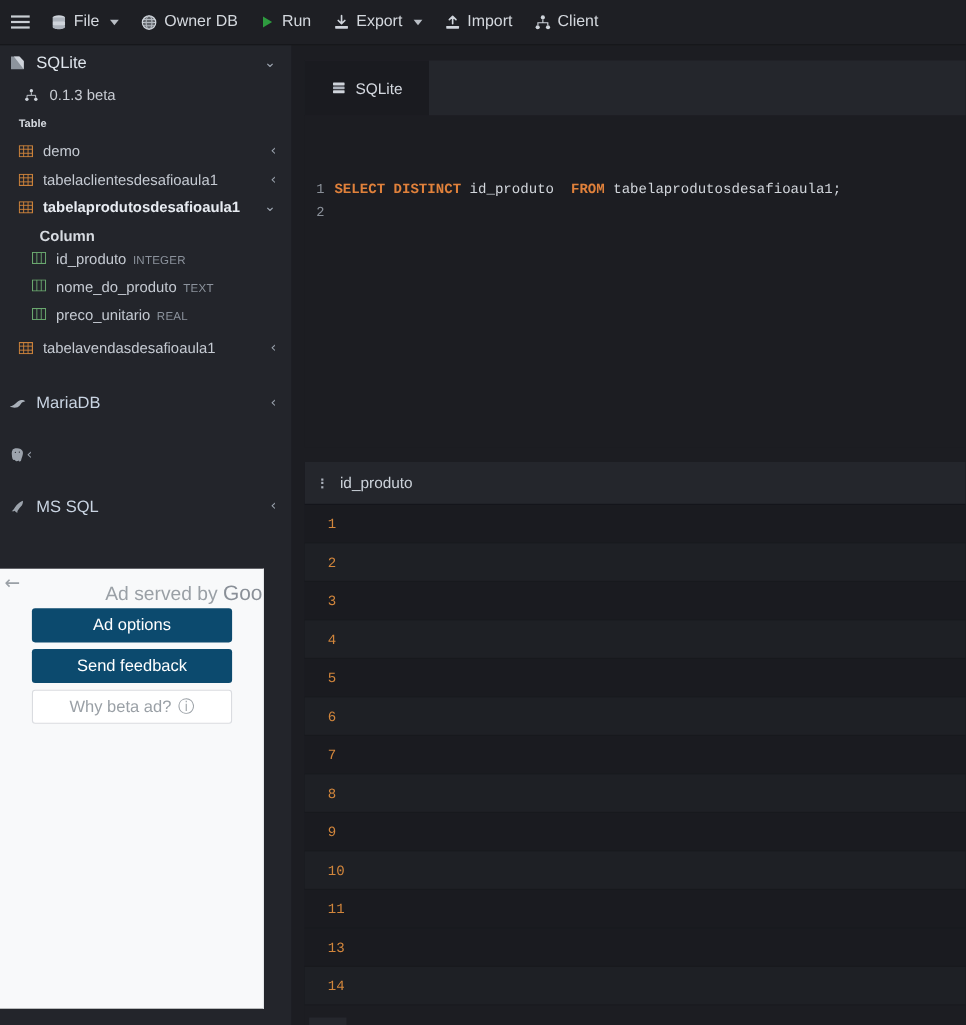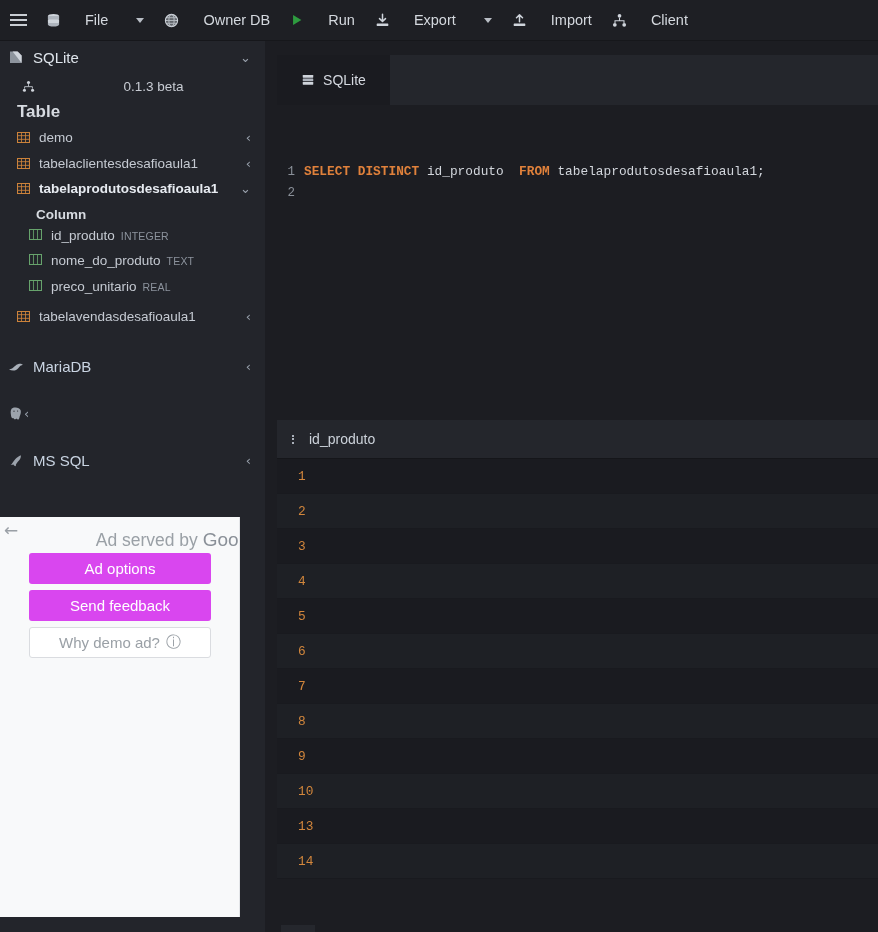--- a/index.html
+++ b/index.html
@@ -23,21 +23,21 @@
     width: 36px; height: 41px;
     display: flex; flex-direction: column; align-items: center; justify-content: center;
     gap: 3px; cursor: pointer;
   }
   .hamburger i { display: block; width: 17px; height: 2px; background: #c9cdd3; }
   .hamburger i:nth-child(1) { background: #c9cdd3; }
   .hamburger i:nth-child(2) { background: #c9cdd3; }
   .hamburger i:nth-child(3) { background: #c9cdd3; }
 
   .menu-item {
-    display: flex; align-items: center; gap: 24px;
+    display: flex; align-items: center; gap: 6px;
     height: 41px; padding: 0 10px;
     color: #d4d8de; font-size: 14.5px; cursor: pointer;
     white-space: nowrap;
   }
   .caret {
     width: 0; height: 0; margin-left: 4px;
     border-left: 4px solid transparent; border-right: 4px solid transparent;
     border-top: 5px solid #b9bec5;
   }
   .ic { display: inline-flex; align-items: center; justify-content: center; }
@@ -56,23 +56,23 @@
   }
   .db-group-head.sqlite .gname { color: #dfe5ec; }
   .chev {
     color: #9aa2ad; font-size: 13px; line-height: 1;
     font-family: "DejaVu Sans", sans-serif;
   }
   .sub-row {
     display: flex; align-items: center; height: 26px;
     padding-left: 22px; padding-right: 14px; cursor: pointer;
   }
-  .sub-row .lbl { font-size: 13.5px; color: #c8ccd3; margin-left: 21px; flex: 1; text-align: center; }
+  .sub-row .lbl { font-size: 13.5px; color: #c8ccd3; margin-left: 10px; flex: 1; }
   .section-label {
-    font-size: 17px; color: #d7dbe1; font-weight: bold;
+    font-size: 10px; color: #d7dbe1; font-weight: bold;
     padding-left: 17px; height: 26px; display: flex; align-items: center;
   }
   .tbl-row {
     display: flex; align-items: center; height: 25.5px;
     padding-left: 17px; padding-right: 14px; cursor: pointer;
   }
   .tbl-row .lbl { font-size: 13.5px; color: #c5cad2; margin-left: 9px; flex: 1; }
   .tbl-row.sel .lbl { color: #e7ebf1; font-weight: bold; }
   .col-section {
     font-size: 13.5px; color: #d7dbe1; font-weight: bold;
@@ -101,21 +101,21 @@
   .ad-title {
     position: absolute; left: 0; top: 12px; width: 264px;
     text-align: right; font-size: 17.5px; color: #9aa0a6; padding-left: 20px;
   }
   .ad-title b { color: #8a9098; font-weight: normal; font-size: 19px; }
   .ad-btn {
     position: absolute; left: 29px; width: 182px; height: 31px;
     border-radius: 3px; display: flex; align-items: center; justify-content: center;
     font-size: 15px; cursor: pointer;
   }
-  .ad-btn.blue { background: #d946ef; color: #fff; }
+  .ad-btn.blue { background: #0c4a6e; color: #fff; }
   .ad-btn.white {
     background: #fff; color: #9aa0a6; border: 1px solid #dadce0;
     gap: 6px;
   }
   #adOptions { top: 36px; }
   #adFeedback { top: 73px; }
   #adWhy { top: 110px; }
 
   
   .main {
@@ -407,21 +407,21 @@
 
 <div class="adpanel">
   <div class="ad-back">←</div>
   <div class="ad-title">
     <span>Ad served by</span>
     <b>Google</b>
   </div>
   <div class="ad-btn blue" id="adOptions">Ad options</div>
   <div class="ad-btn blue" id="adFeedback">Send feedback</div>
   <div class="ad-btn white" id="adWhy">
-    <span>Why demo ad?</span>
+    <span>Why beta ad?</span>
     <span>ⓘ</span>
   </div>
 </div>
 
 <div class="main">
 
   <div class="tabstrip">
     <div class="tab">
       <span class="ic">
         <svg width="14" height="14" viewBox="0 0 16 16">
@@ -458,20 +458,21 @@
         <div class="rrow odd">1</div>
         <div class="rrow even">2</div>
         <div class="rrow odd">3</div>
         <div class="rrow even">4</div>
         <div class="rrow odd">5</div>
         <div class="rrow even">6</div>
         <div class="rrow odd">7</div>
         <div class="rrow even">8</div>
         <div class="rrow odd">9</div>
         <div class="rrow even">10</div>
+        <div class="rrow odd">11</div>
         <div class="rrow odd">13</div>
         <div class="rrow even">14</div>
       </div>
   </div>
 
   <div class="pager">
     <div class="pg active">1</div>
     <div class="pg">2</div>
   </div>
 </div>

